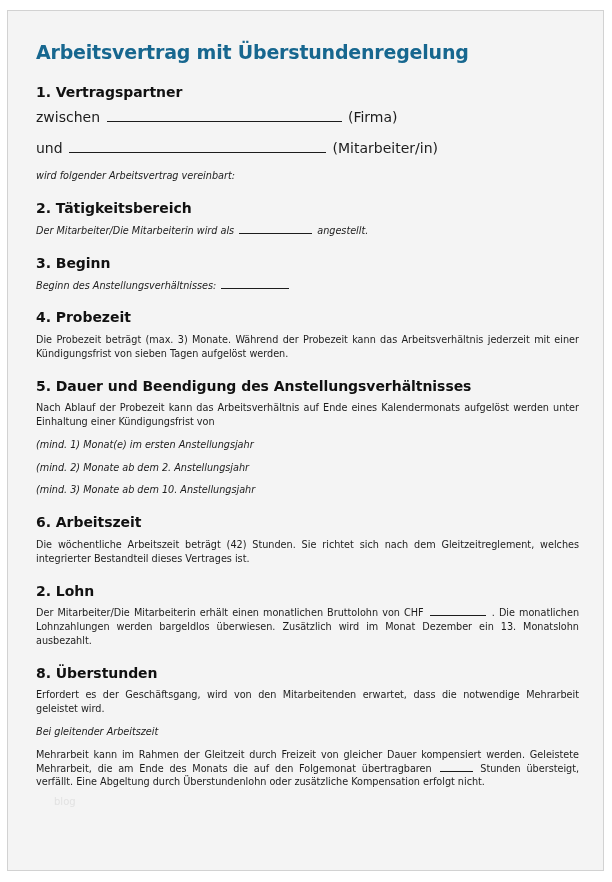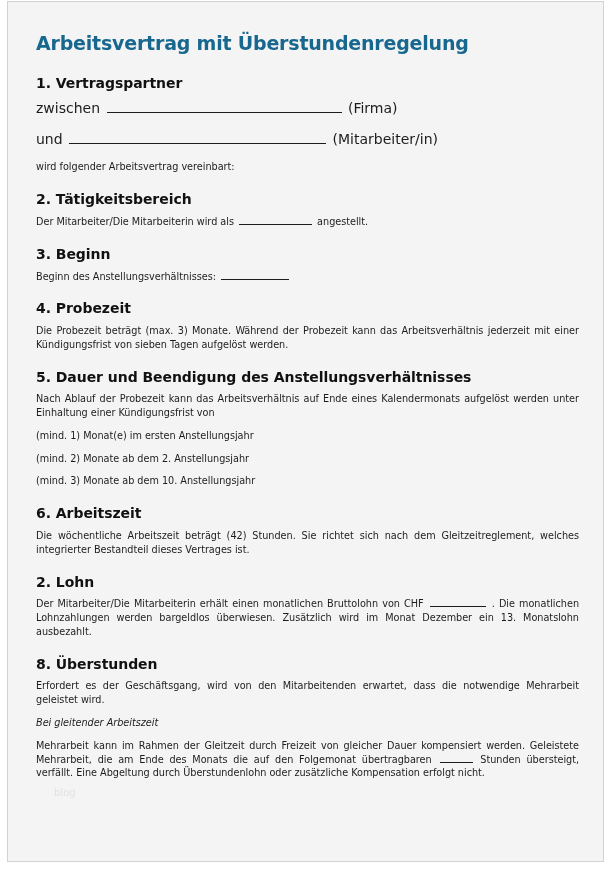--- a/index.html
+++ b/index.html
@@ -10,21 +10,21 @@
   body {
     width: 612px;
     height: 882px;
     font-family: "DejaVu Sans", sans-serif;
     overflow: hidden;
   }
 
   .page {
     position: absolute;
     left: 7px;
-    top: 1px;
+    top: 10px;
     width: 597px;
     height: 861px;
     background: #f4f4f4;
     border: 1px solid #d2d2d2;
     box-sizing: border-box;
     overflow: hidden;
   }
 
   .page-inner {
     padding: 31px 24px 0 28px;
@@ -58,21 +58,21 @@
     line-height: 1.42;
     margin: 0 0 9px 0;
     text-align: justify;
     letter-spacing: -0.02px;
   }
 
   .para.last { margin-bottom: 8px; }
 
   .para.italic { font-style: italic; }
 
-  .para.left { text-align: left; }
+  .para.left { text-align: left; font-style: italic; }
   .spacer-sm { height: 8px; }
 
   
   .blank {
     display: inline-block;
     border-bottom: 1px solid #1c1c1c;
     vertical-align: baseline;
     height: 0.92em;
     margin: 0 2px;
   }

